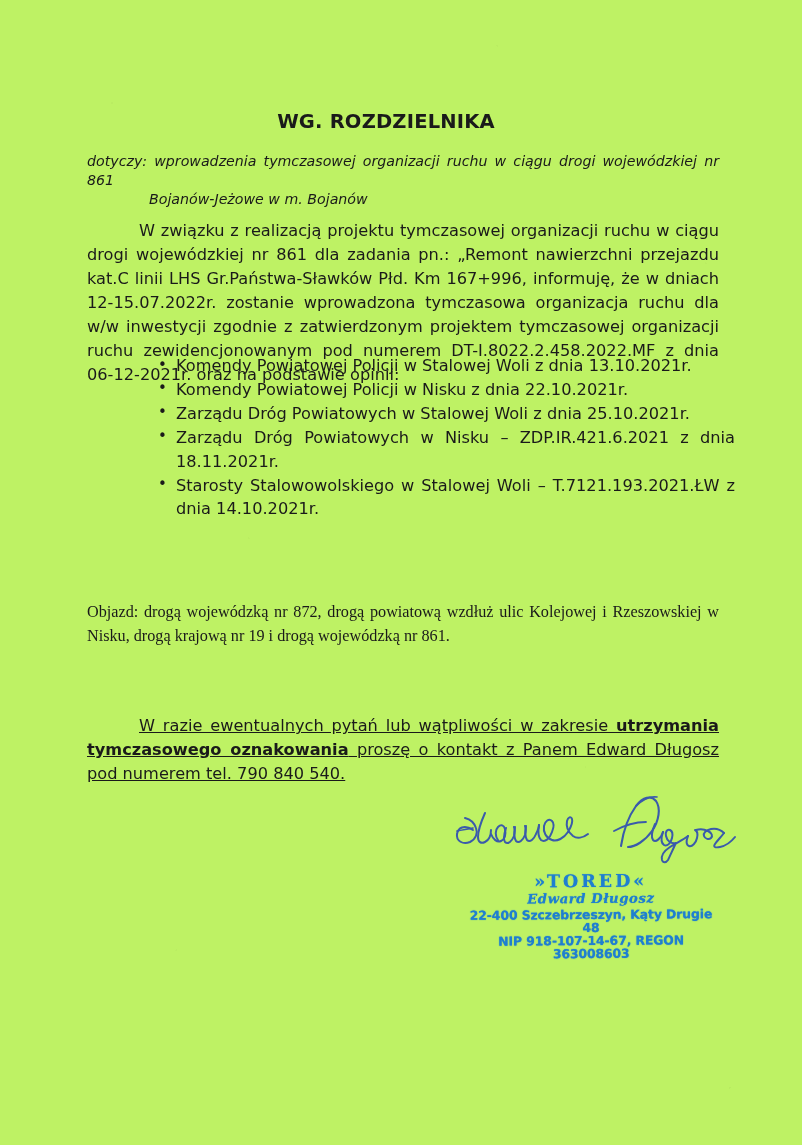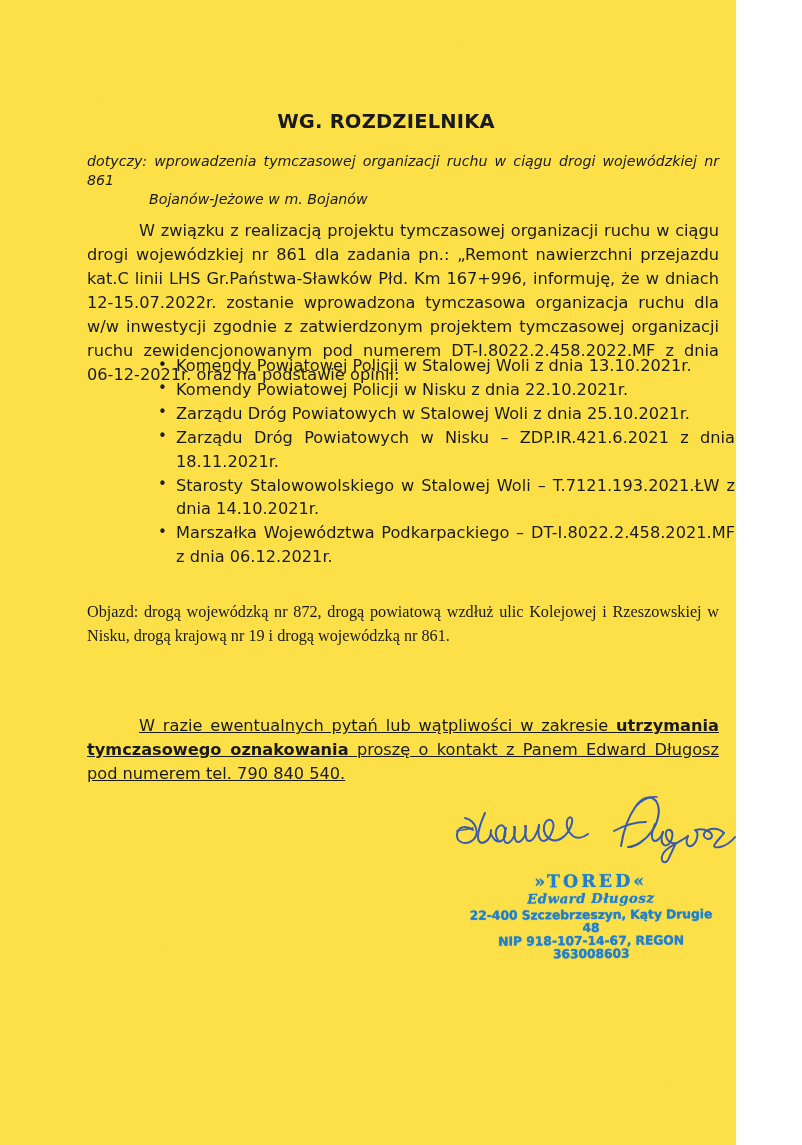--- a/index.html
+++ b/index.html
@@ -2,23 +2,23 @@
 <html lang="pl"><head>
 <meta charset="utf-8">
 <style>
   html, body {
     margin: 0;
     padding: 0;
     background: #ffffff;
   }
   .page {
     position: relative;
-    width: 736px;
+    width: 802px;
     height: 1145px;
-    background: #fde047;
+    background: #bef264;
     overflow: hidden;
     font-family: "DejaVu Sans", "Liberation Sans", sans-serif;
     color: #1a1a1a;
   }
   
   .paper-noise {
     position: absolute;
     inset: 0;
     background:
       radial-gradient(circle at 14% 9%, rgba(0,0,0,0.025) 0 1px, transparent 1px),
@@ -167,21 +167,20 @@
   </div>
 
   <p class="body-para p-intro last-line-natural">W związku z realizacją projektu tymczasowej organizacji ruchu w ciągu drogi wojewódzkiej nr 861  dla zadania pn.: „Remont nawierzchni przejazdu kat.C linii LHS Gr.Państwa-Sławków Płd. Km 167+996, informuję, że w dniach 12-15.07.2022r. zostanie wprowadzona tymczasowa organizacja ruchu dla w/w inwestycji zgodnie z zatwierdzonym projektem tymczasowej organizacji ruchu zewidencjonowanym pod numerem DT-I.8022.2.458.2022.MF z dnia 06-12-2021r. oraz na podstawie opinii:</p>
 
   <ul class="op-list">
     <li class="single">Komendy Powiatowej Policji w Stalowej Woli  z dnia 13.10.2021r.</li>
     <li class="single">Komendy Powiatowej Policji w Nisku z dnia 22.10.2021r.</li>
     <li class="single">Zarządu Dróg Powiatowych w Stalowej Woli z dnia 25.10.2021r.</li>
     <li>Zarządu Dróg Powiatowych w Nisku – ZDP.IR.421.6.2021 z dnia 18.11.2021r.</li>
     <li>Starosty Stalowowolskiego w Stalowej Woli – T.7121.193.2021.ŁW z dnia 14.10.2021r.</li>
-    <li>Marszałka Województwa Podkarpackiego – DT-I.8022.2.458.2021.MF z dnia 06.12.2021r.</li>
   </ul>
 
   <p class="body-para p-objazd last-line-natural">Objazd: drogą wojewódzką nr 872, drogą powiatową wzdłuż ulic Kolejowej i Rzeszowskiej w Nisku, drogą krajową nr 19 i drogą wojewódzką nr 861.</p>
 
 
   <p class="body-para p-contact last-line-natural"><span>W razie ewentualnych pytań lub wątpliwości w zakresie </span><b>utrzymania tymczasowego oznakowania</b><span> proszę o kontakt z Panem Edward Długosz pod numerem tel. 790 840 540.</span></p>
 
   <div class="signature">
     <svg viewBox="0 0 300 80" xmlns="http://www.w3.org/2000/svg">
       <g fill="none" stroke="#3a5bab" stroke-linecap="round" stroke-linejoin="round">

